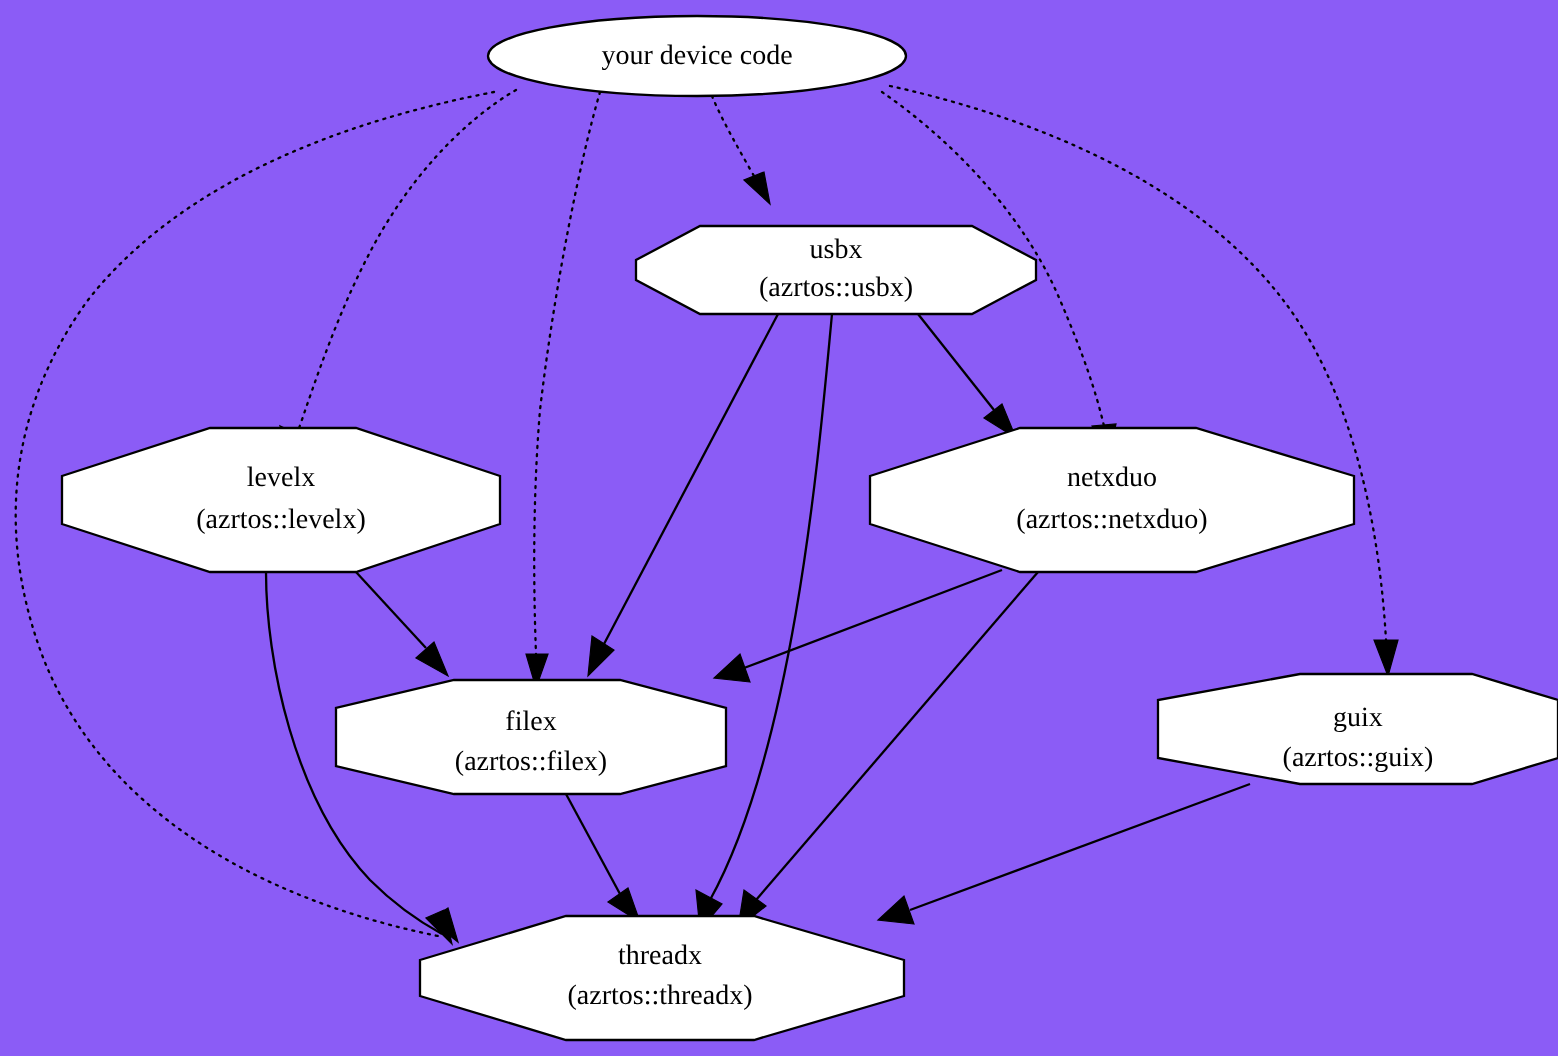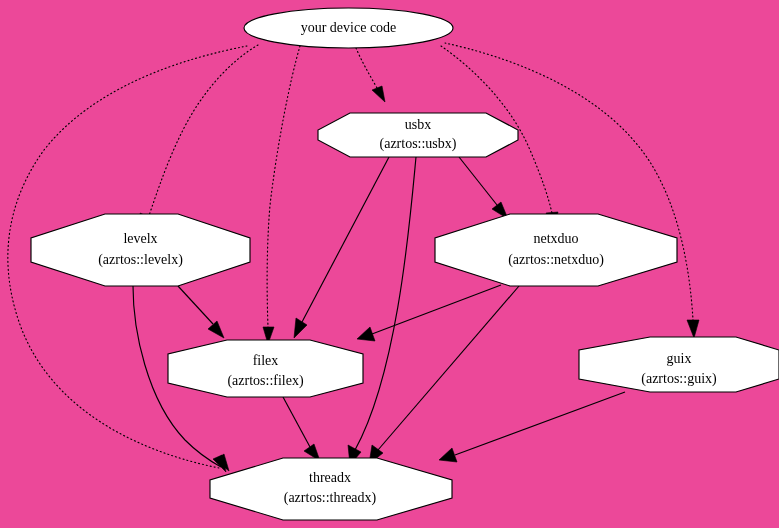--- a/index.html
+++ b/index.html
@@ -11,21 +11,21 @@
   body {
     width: 779px;
     height: 528px;
     overflow: hidden;
     font-family: "Liberation Serif", "DejaVu Serif", serif;
   }
   #graph-root {
     position: relative;
     width: 779px;
     height: 528px;
-    background: #ec4899;
+    background: #8b5cf6;
   }
   svg#graph-canvas {
     display: block;
     width: 779px;
     height: 528px;
   }
   .node-shape {
     fill: #ffffff;
     stroke: #000000;
     stroke-width: 1.15;

